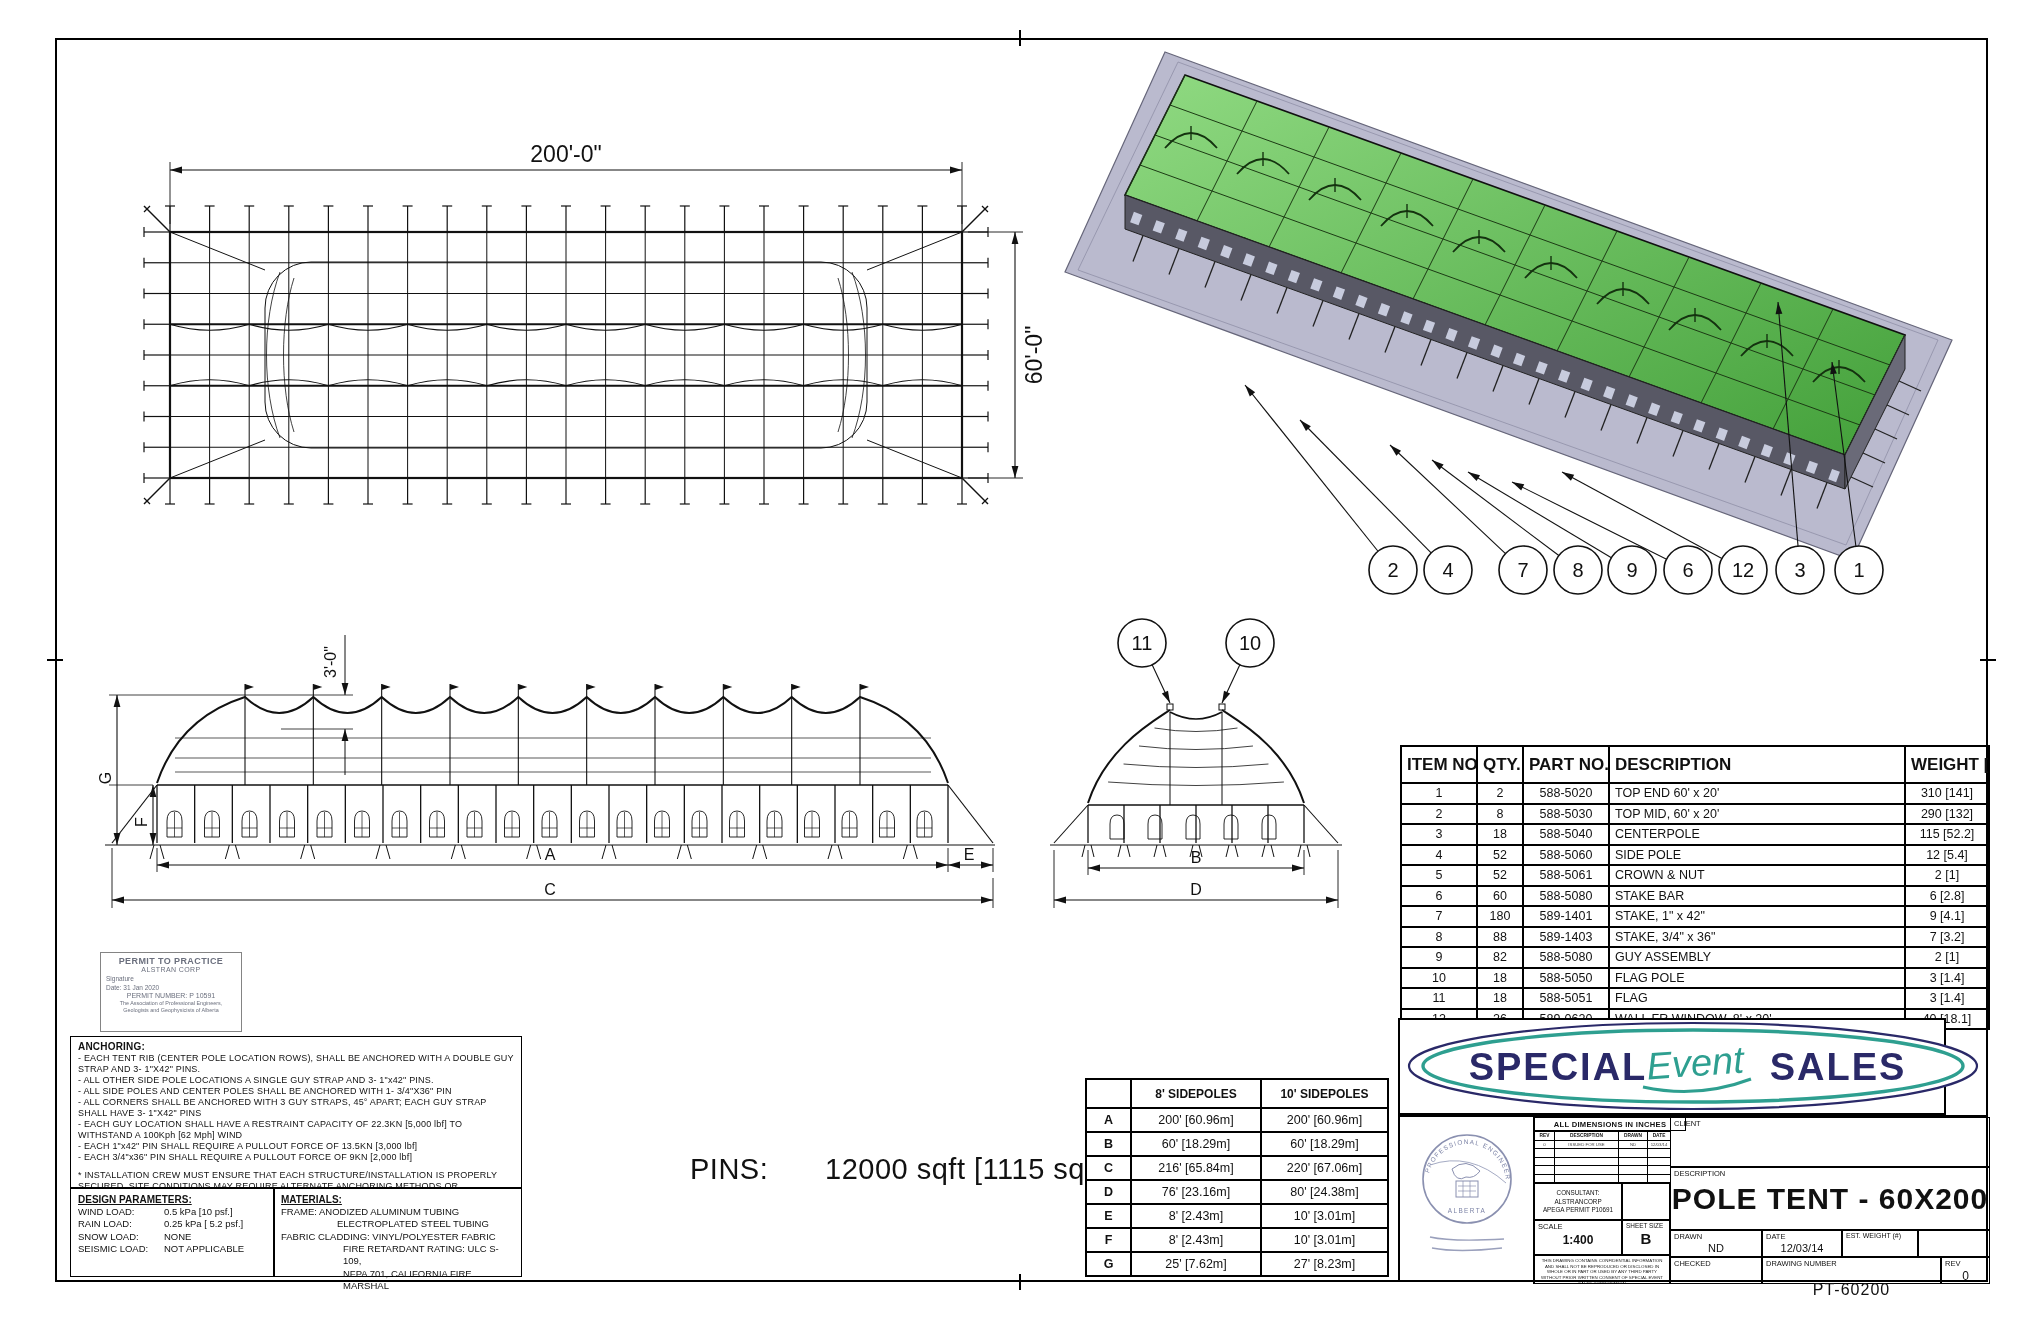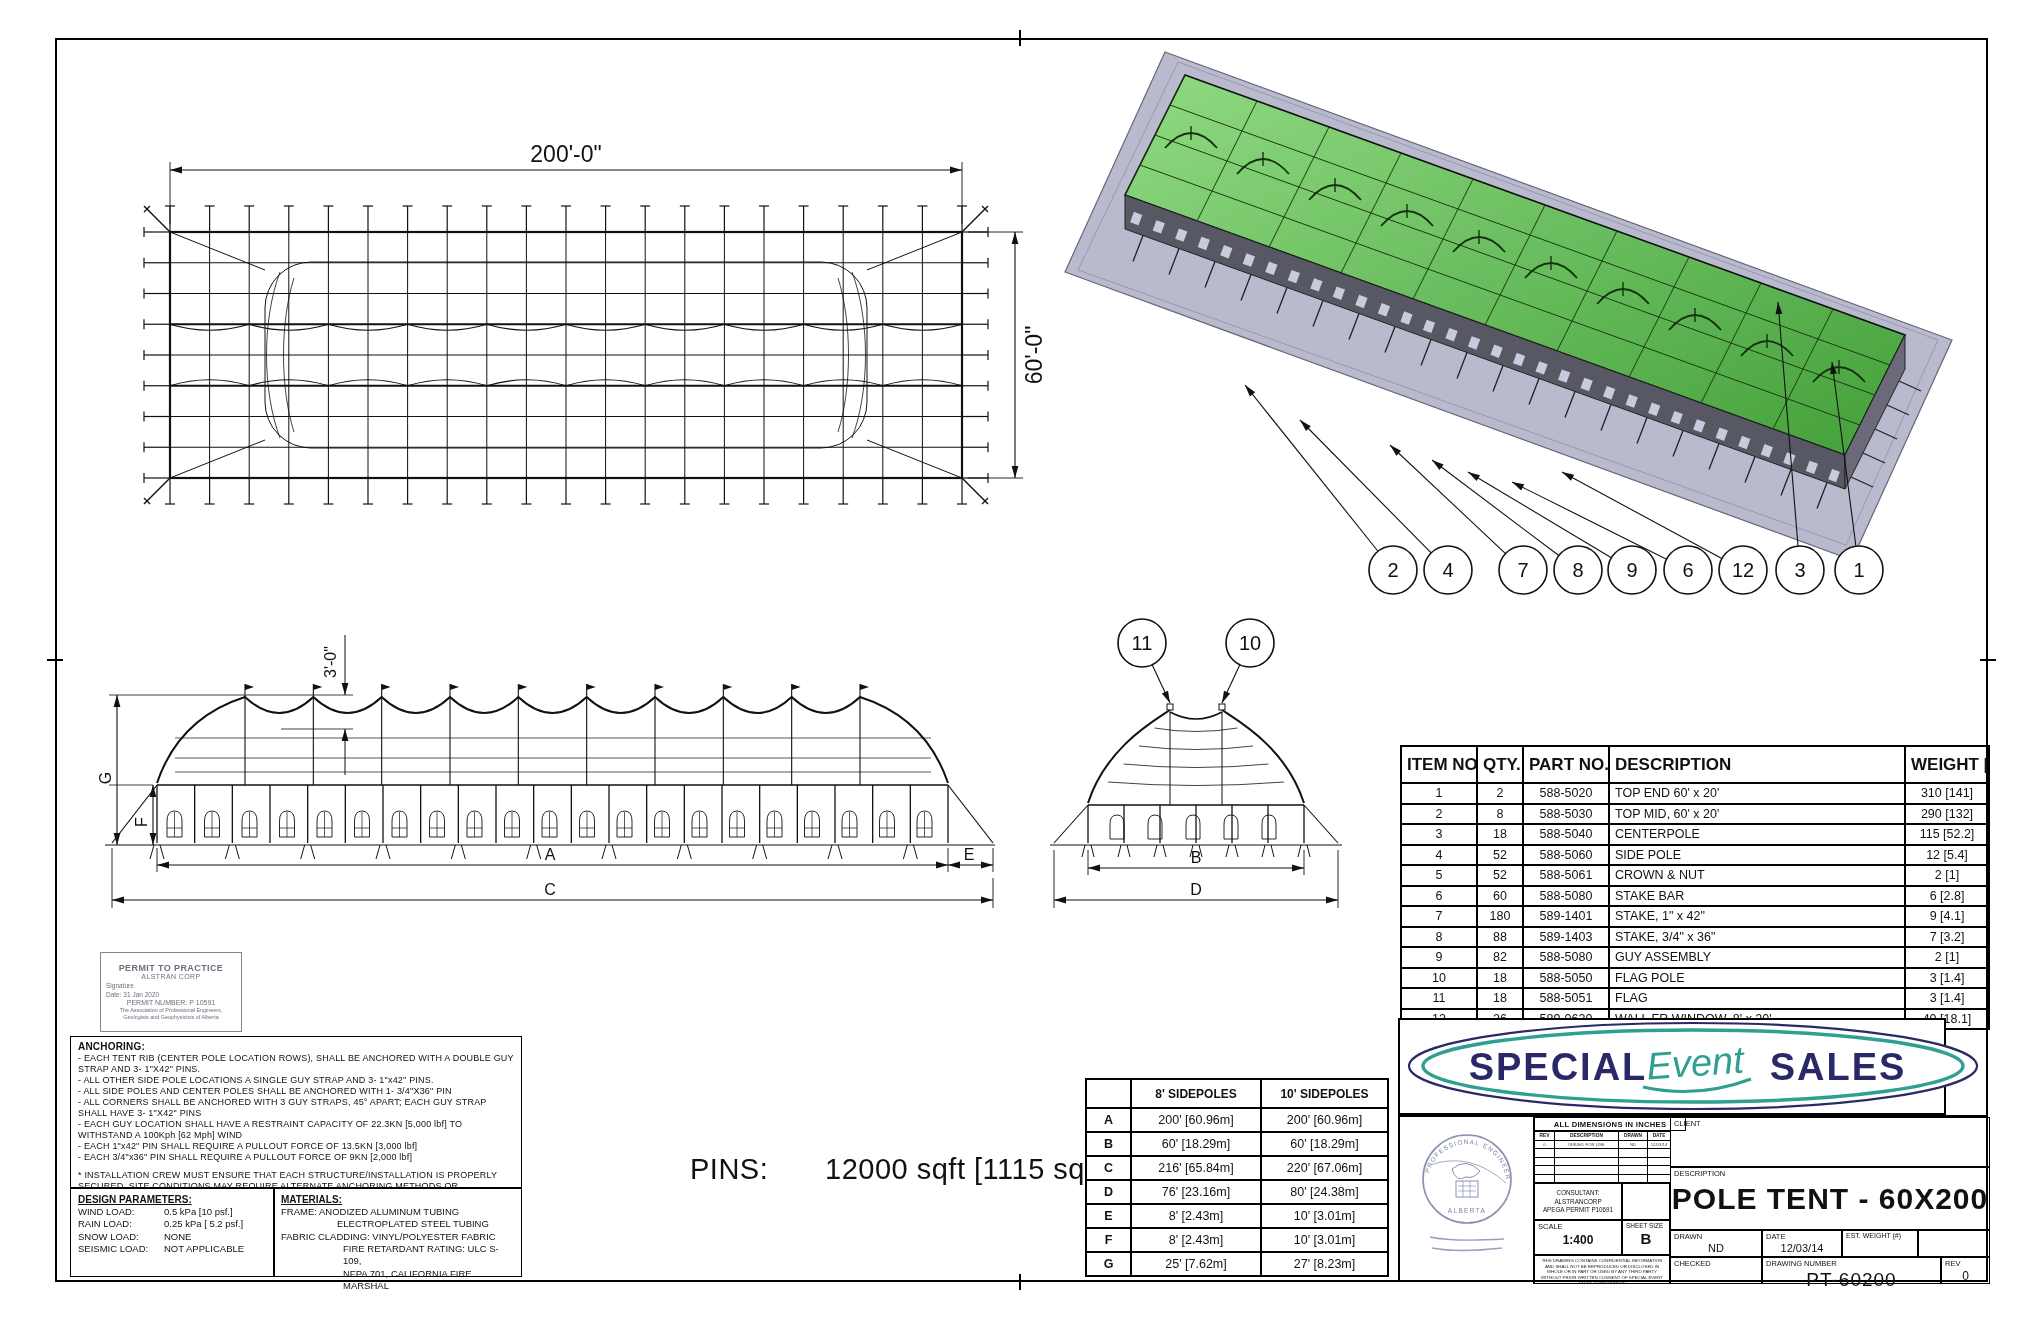--- a/index.html
+++ b/index.html
@@ -15,21 +15,21 @@
 #partsTable{left:1400px;top:745px;width:588px;border-collapse:collapse;font-size:12.5px;table-layout:fixed}
 #partsTable th,#partsTable td{border:2px solid #000;padding:0 5px;height:20.5px;text-align:center;overflow:hidden;white-space:nowrap}
 #partsTable th{height:37px;font-size:17px}
 #partsTable td:nth-child(4),#partsTable th:nth-child(4){text-align:left}
 
 #dimTable{left:1085px;top:1078px;width:302px;border-collapse:collapse;font-size:12.5px;table-layout:fixed;background:#fff}
 #dimTable th,#dimTable td{border:2px solid #000;height:24px;text-align:center;overflow:hidden;white-space:nowrap}
 #dimTable th{height:29px;font-size:12px}
 #dimTable td:first-child{font-weight:bold}
 
-#permitBox{left:100px;top:952px;width:142px;height:80px;border:1.3px solid #777;color:#5b6070;text-align:center;filter:blur(0.3px);opacity:.9;padding-top:10px}
+#permitBox{left:100px;top:952px;width:142px;height:80px;border:1.3px solid #777;color:#5b6070;text-align:center;filter:blur(0.3px);opacity:.9;padding-top:3px}
 #permitBox .p1{font-size:9px;font-weight:bold;letter-spacing:.4px}
 #permitBox .p2{font-size:7px;letter-spacing:.4px}
 #permitBox .p3{font-size:6.5px;text-align:left;padding-left:5px;margin-top:2px}
 #permitBox .p5{font-size:7px;margin-top:1px}
 #permitBox .p6{font-size:5.4px;line-height:1.15;margin-top:1px}
 
 #anchorBox{left:70px;top:1036px;width:452px;height:152px;border:1.6px solid #000;padding:4px 7px;font-size:9px;line-height:1.22;letter-spacing:.2px;overflow:hidden}
 #anchorBox .title{font-size:10px;font-weight:bold;}
 #anchorBox .foot{margin-top:7px}
 #dpBox{left:70px;top:1188px;width:205px;height:89px;border:1.6px solid #000;padding:4px 7px;font-size:9.5px;line-height:1.3}
@@ -65,21 +65,21 @@
 #tbDrawn{left:270px;top:113px;width:92px;height:27px}
 #tbDate{left:362px;top:113px;width:80px;height:27px}
 #tbEstW{left:442px;top:113px;width:76px;height:27px}
 #tbBlank{left:518px;top:113px;width:72px;height:27px}
 #tbChecked{left:270px;top:140px;width:92px;height:27px}
 #tbDwgNum{left:362px;top:140px;width:179px;height:27px}
 #tbRev{left:541px;top:140px;width:49px;height:27px}
 .cellval{text-align:center;font-size:11px}
 #tbScale .cellval{font-size:12px;font-weight:bold;margin-top:1px}
 #tbSheetSize .cellval{font-size:15px;font-weight:bold}
-#tbDwgNum .cellval{font-size:19px;margin-top:0;letter-spacing:1px}
+#tbDwgNum .cellval{font-size:16px;margin-top:12px;letter-spacing:1px}
 #tbRev .cellval{font-size:12px}
 #tbStamp{left:0;top:0;width:134px;height:167px;border-right:1.1px solid #000}
 </style>
 </head>
 <body>
 
 <div class="abs" id="sheetBorder"></div>
 <div class="tick" style="left:1019px;top:30px;width:1.6px;height:16px"></div>
 <div class="tick" style="left:1019px;top:1274px;width:1.6px;height:16px"></div>
 <div class="tick" style="left:47px;top:659px;width:16px;height:1.6px"></div>

